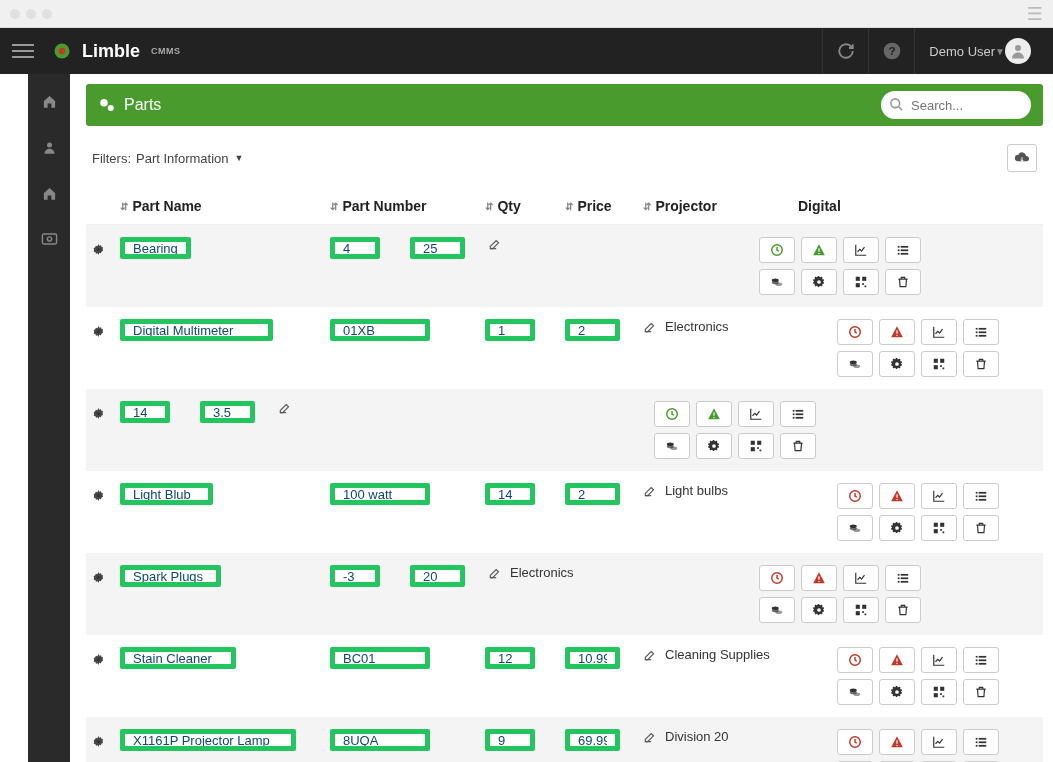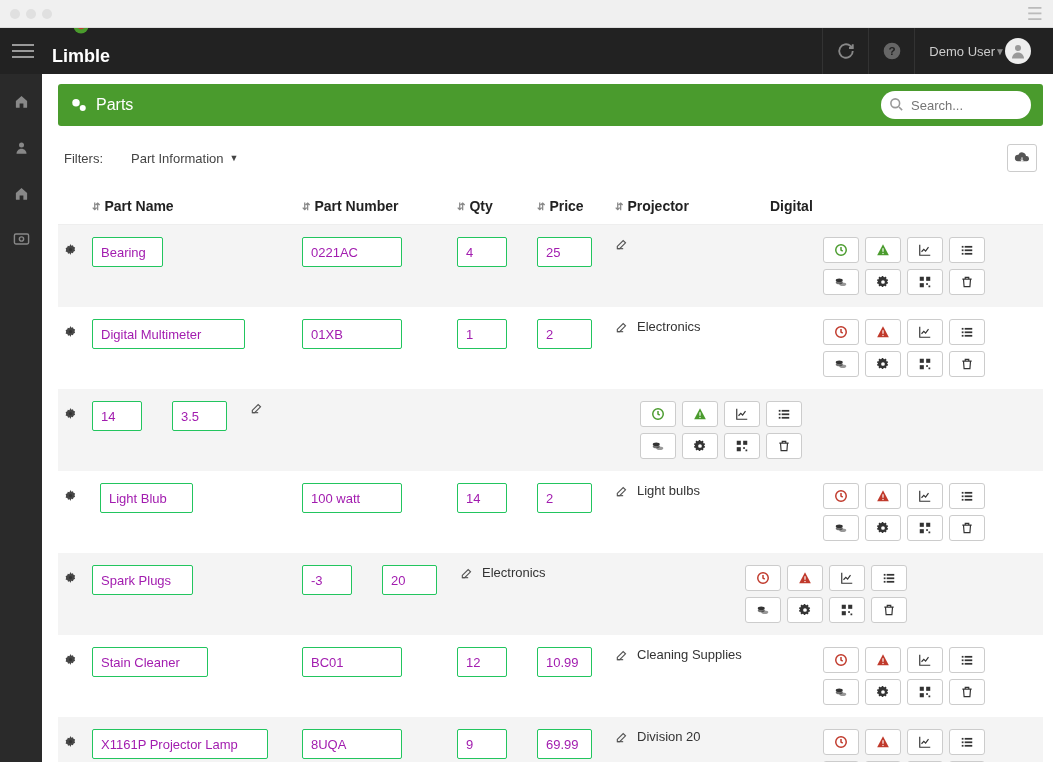--- a/index.html
+++ b/index.html
@@ -5,42 +5,42 @@
 * { box-sizing: border-box; margin: 0; padding: 0; }
 body { font-family: -apple-system, BlinkMacSystemFont, "Segoe UI", Arial, sans-serif; font-size: 13px; background: #fff; color: #333; }
 .window-chrome { height: 28px; background: #f0f0f0; border-bottom: 1px solid #ddd; display: flex; align-items: center; padding: 0 10px; position: relative; }
 .chrome-dots { display: flex; gap: 6px; }
 .chrome-dot { width: 10px; height: 10px; border-radius: 50%; background: #e0e0e0; }
 .chrome-burger { margin-left: auto; color: #bbb; font-size: 18px; line-height: 1; }
 
 .topbar { background: #222; height: 46px; display: flex; align-items: center; padding: 0 12px; color: #ddd; }
 .hamburger { width: 22px; display:flex; flex-direction:column; gap:4px; cursor:pointer; margin-right: 18px;}
 .hamburger span { height:2px; background:#999; }
-.brand { display:flex; align-items:center; gap:10px; font-weight:700; font-size:18px; color:#fff;flex-direction:column; }
+.brand { display:flex; align-items:center; gap:10px; font-weight:700; font-size:18px; color:#fff; }
 .brand-sub { font-size:9px; color:#aaa; margin-left:1px; letter-spacing:0.5px;}
 .topbar-right { margin-left:auto; display:flex; align-items:center; gap:0; }
 .top-btn { width:46px; height:46px; display:flex; align-items:center; justify-content:center; border-left:1px solid #333; color:#888; cursor:pointer; font-size:16px; }
 .user-area { display:flex; align-items:center; padding:0 10px 0 14px; height:46px; border-left:1px solid #333; cursor:pointer; }
 .user-name { color:#ccc; font-size:13px; }
 .avatar { width:26px; height:26px; border-radius:50%; background:#eee; display:flex; align-items:center; justify-content:center; }
 
-.layout { display:flex; height:calc(762px - 28px - 46px); }
+.layout { display:flex; height:calc(762px - 28px - 46px);padding-left:28px; }
 .sidebar { width:42px; background:#2a2a2a; display:flex; flex-direction:column; align-items:center; padding-top:14px; gap:20px; }
 .sidebar-item { width:100%; height:26px; display:flex; align-items:center; justify-content:center; color:#888; cursor:pointer; font-size:14px; }
 
 .content { flex:1; padding:10px 10px 10px 16px; overflow:auto; background:#fff; }
 
 .page-header { background:#4a9b2d; height:42px; border-radius:3px; display:flex; align-items:center; padding:0 12px; color:#fff; margin-bottom:12px; }
 .page-title-wrap { display:flex; align-items:center; gap:8px; font-size:16px; }
 .search-wrap { margin-left:auto; position:relative; }
 .search-input { width:150px; height:28px; border-radius:14px; border:none; padding:0 12px 0 30px; font-size:13px; background:#fff; }
 .search-icon-inner { position:absolute; left:8px; top:6px; color:#999; }
 
 .filters-row { display:flex; align-items:center; padding:6px 6px 16px 6px; font-size:13px; color:#444; }
-.filters-label { margin-right:28px; }
+.filters-label { margin-right:5px; }
 .filter-dd { display:flex; align-items:center; gap:6px; cursor:pointer; }
 .cloud-btn { margin-left:auto; width:30px; height:28px; border:1px solid #ccc; border-radius:3px; background:#fff; display:flex; align-items:center; justify-content:center; cursor:pointer; }
 
 .table { width:100%; }
 .thead { display:flex; padding:10px 6px; font-weight:700; font-size:14px; color:#222; border-bottom:1px solid #eee; }
 .th { display:flex; align-items:center; gap:4px; }
 .sort-icon { color:#888; font-size:10px; }
 
 .col-cfg { width:28px; }
 .col-name { width:210px; }
@@ -55,21 +55,21 @@
 .row .cell { display:flex; align-items:center; }
 .cfg-cell { width:28px; align-items:flex-start; padding-top:6px;}
 .name-cell { width:210px; }
 .num-cell { width:155px; }
 .qty-cell { width:80px; }
 .price-cell { width:78px; }
 .cat-cell { width:155px; gap:8px; color:#333;}
 .opts-cell { flex:1; flex-direction:column; gap:6px; align-items:flex-start; }
 .opts-row-line { display:flex; gap:6px; }
 
-.inp { height:30px; border:1px solid #22c55e; border-radius:2px; padding:0 8px; font-size:13px; color:#a21caf; background:#fff;}
+.inp { height:22px; border:5px solid #22c55e; border-radius:2px; padding:0 8px; font-size:13px; color:#0c4a6e; background:#fff;}
 .inp-name { width:auto; min-width:50px; }
 .inp-num { width:100px; }
 .inp-qty { width:50px; }
 .inp-price { width:55px; }
 
 .edit-cat { color:#666; cursor:pointer; }
 
 .opt-btn { width:36px; height:26px; border:1px solid #ccc; border-radius:3px; background:#fff; display:flex; align-items:center; justify-content:center; cursor:pointer; }
 
 svg { display:block; }
@@ -219,23 +219,20 @@
           <div class="row row-odd">
     <div class="cell cfg-cell">
               <svg width="13" height="13" viewBox="0 0 24 24" fill="#333">
                 <circle cx="12" cy="12" r="3"></circle>
                 <path d="M12 2l1.5 3 3-1 1 3 3 1.5-1 3 1 3-3 1.5-1 3-3-1L12 22l-1.5-3-3 1-1-3L3 15.5l1-3-1-3L6 8l1-3 3 1z" opacity=".9"></path>
               </svg>
             </div>
     <div class="cell name-cell">
               <input class="inp inp-name" value="Bearing" style="width: 70.5px;">
             </div>
-    <div class="cell num-cell">
-              <input class="inp inp-num" value="0221AC" style="">
-            </div>
     <div class="cell qty-cell">
               <input class="inp inp-qty" value="4" style="">
             </div>
     <div class="cell price-cell">
               <input class="inp inp-price" value="25" style="">
             </div>
     <div class="cell cat-cell">
       <span class="edit-cat">
                 <svg width="14" height="14" viewBox="0 0 24 24" fill="none" stroke="#555" stroke-width="2">
                   <path d="M4 16l10-10 4 4-10 10H4v-4z"></path>
@@ -481,21 +478,21 @@
     </div>
   </div>
           <div class="row ">
     <div class="cell cfg-cell">
               <svg width="13" height="13" viewBox="0 0 24 24" fill="#333">
                 <circle cx="12" cy="12" r="3"></circle>
                 <path d="M12 2l1.5 3 3-1 1 3 3 1.5-1 3 1 3-3 1.5-1 3-3-1L12 22l-1.5-3-3 1-1-3L3 15.5l1-3-1-3L6 8l1-3 3 1z" opacity=".9"></path>
               </svg>
             </div>
     <div class="cell name-cell">
-              <input class="inp inp-name" value="Light Blub" style="width: 93px; margin-left: 8px;">
+              <input class="inp inp-name" value="Light Blub" style="width: 93px;">
             </div>
     <div class="cell num-cell">
               <input class="inp inp-num" value="100 watt" style="">
             </div>
     <div class="cell qty-cell">
               <input class="inp inp-qty" value="14" style="">
             </div>
     <div class="cell price-cell">
               <input class="inp inp-price" value="2" style="">
             </div>

